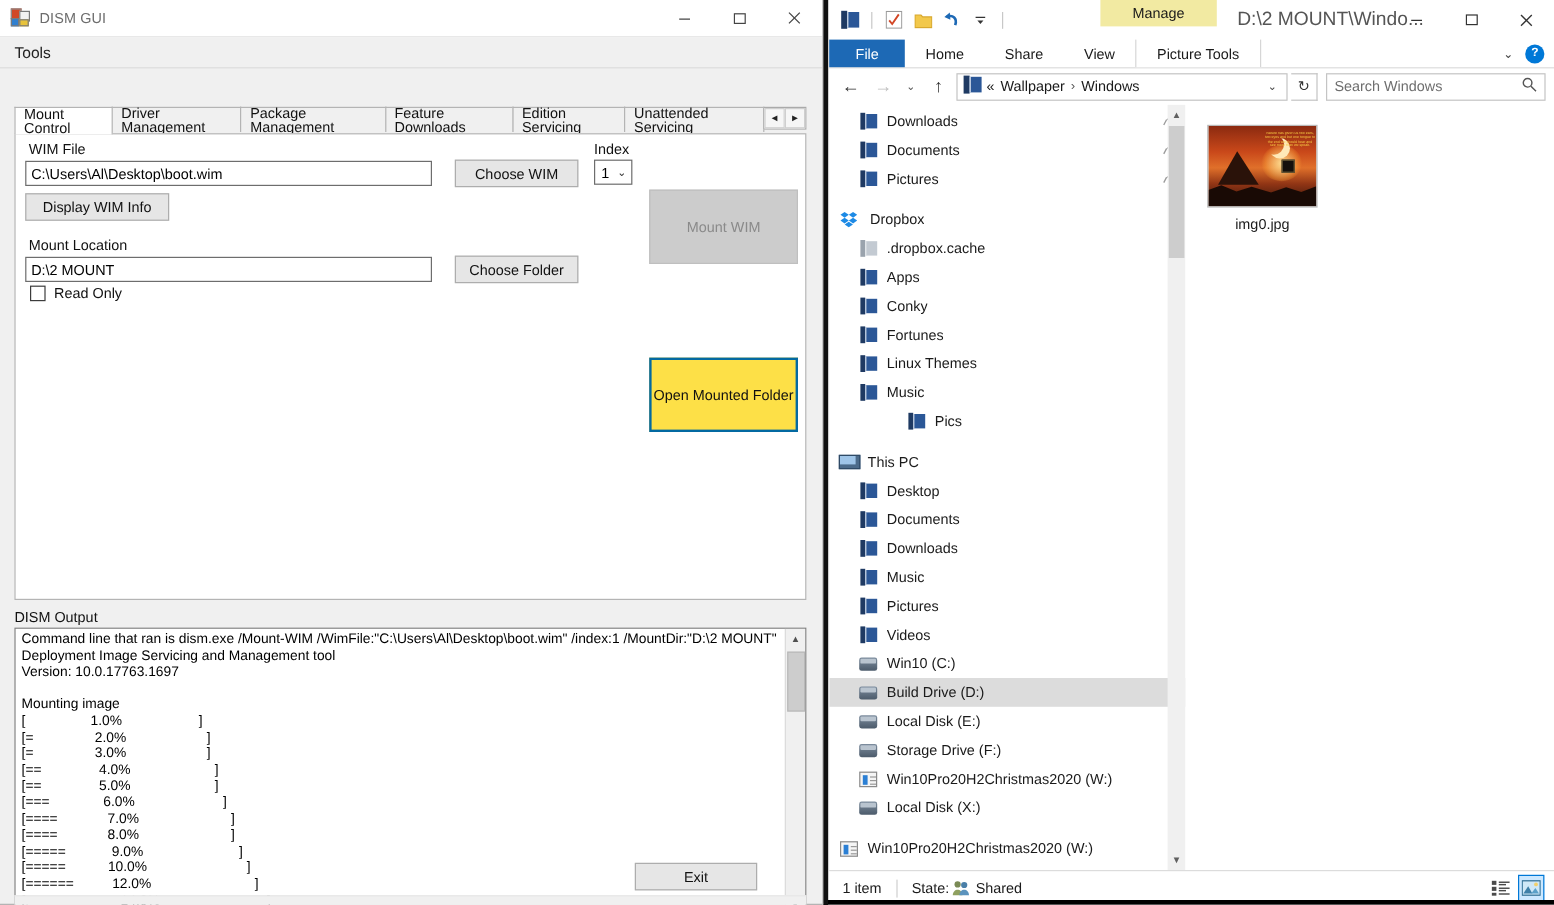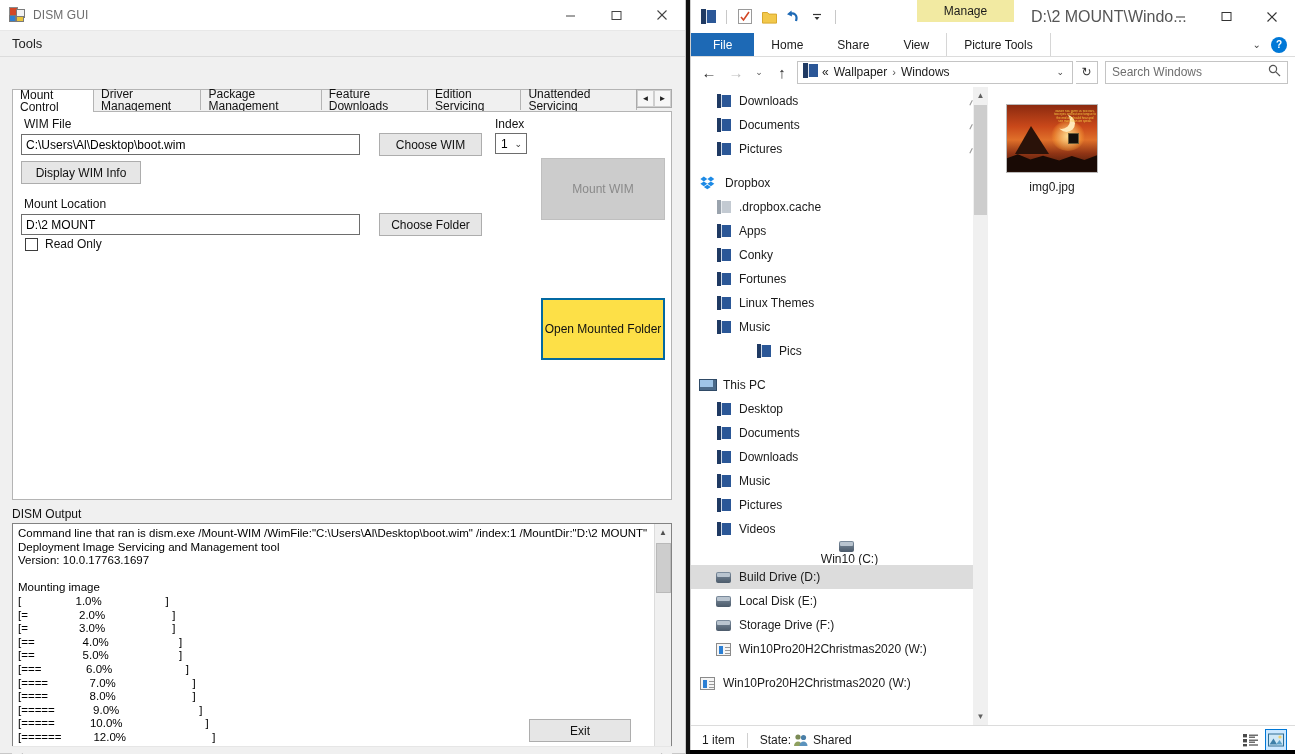--- a/index.html
+++ b/index.html
@@ -615,21 +615,21 @@
                 <span class="ic-folder"></span>
               </span>
               <span class="label" style="margin-left: 6px;">Pictures</span>
             </div>
             <div class="nav-item" style="padding-left: 22px;">
               <span class="ico">
                 <span class="ic-folder"></span>
               </span>
               <span class="label" style="margin-left: 6px;">Videos</span>
             </div>
-            <div class="nav-item" style="padding-left: 22px; flex-direction: column;">
+            <div class="nav-item" style="padding-left: 22px;">
               <span class="ico">
                 <span class="ic-drive"></span>
               </span>
               <span class="label" style="margin-left: 6px;">Win10 (C:)</span>
             </div>
             <div class="nav-item selected" style="padding-left: 22px;">
               <span class="ico">
                 <span class="ic-drive"></span>
               </span>
               <span class="label" style="margin-left: 6px;">Build Drive (D:)</span>
@@ -644,20 +644,26 @@
               <span class="ico">
                 <span class="ic-drive"></span>
               </span>
               <span class="label" style="margin-left: 6px;">Storage Drive (F:)</span>
             </div>
             <div class="nav-item" style="padding-left: 22px;">
               <span class="ico">
                 <span class="ic-dvd"></span>
               </span>
               <span class="label" style="margin-left: 6px;">Win10Pro20H2Christmas2020 (W:)</span>
+            </div>
+            <div class="nav-item" style="padding-left: 22px;">
+              <span class="ico">
+                <span class="ic-drive"></span>
+              </span>
+              <span class="label" style="margin-left: 6px;">Local Disk (X:)</span>
             </div>
             <div class="nav-gap"></div>
             <div class="nav-item" style="padding-left: 6px;">
               <span class="ico">
                 <span class="ic-dvd"></span>
               </span>
               <span class="label" style="margin-left: 6px;">Win10Pro20H2Christmas2020 (W:)</span>
             </div>
           </div>
         <div class="nav-scroll">

